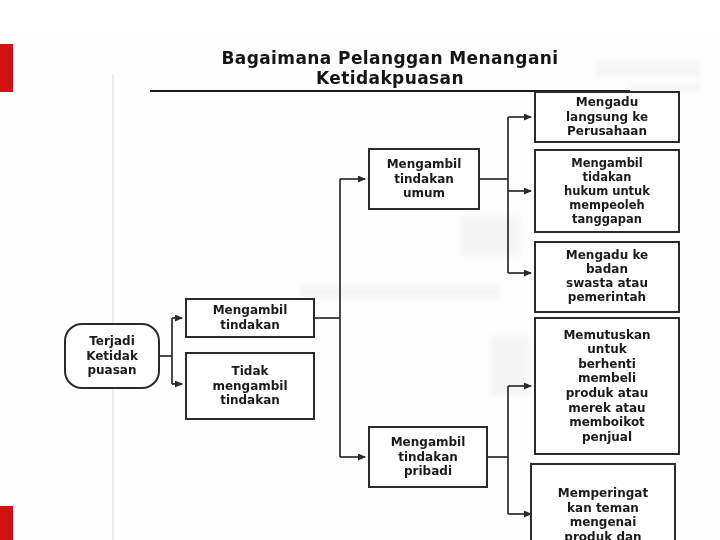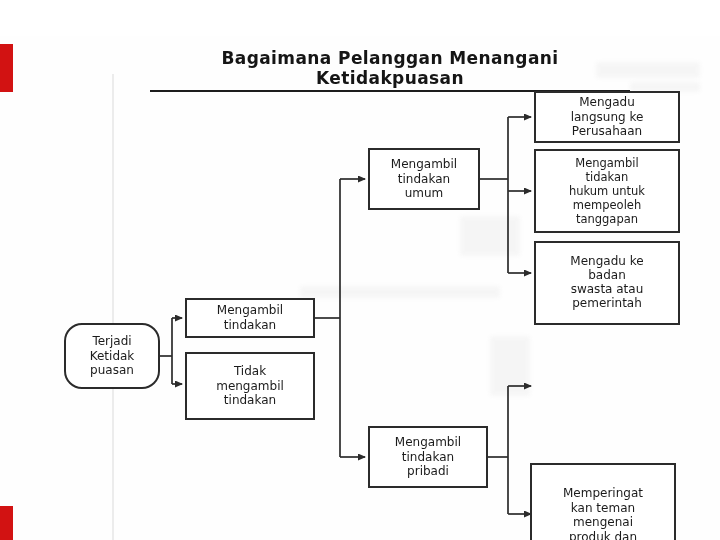--- a/index.html
+++ b/index.html
@@ -80,34 +80,34 @@
   
   .node {
     position: absolute;
     box-sizing: border-box;
     border: 2px solid #2b2b2b;
     background: #ffffff;
     display: flex;
     align-items: center;
     justify-content: center;
     text-align: center;
-    font-weight: normal;
+    font-weight: bold;
     font-size: 12px;
     line-height: 1.22;
     white-space: pre-line;
     padding: 2px 3px;
   }
   .node.root            { left: 64px;  top: 287px; width: 96px;  height: 66px; border-radius: 18px; }
   .node.take-action     { left: 185px; top: 262px; width: 130px; height: 40px; }
   .node.no-action       { left: 185px; top: 316px; width: 130px; height: 68px; }
   .node.public-action   { left: 368px; top: 112px; width: 112px; height: 62px; }
   .node.private-action  { left: 368px; top: 390px; width: 120px; height: 62px; }
   .node.complain-company{ left: 534px; top: 55px;  width: 146px; height: 52px; }
   .node.legal-action    { left: 534px; top: 113px; width: 146px; height: 84px; font-size: 11.5px; }
-  .node.complain-agency { left: 534px; top: 205px; width: 146px; height: 84px; line-height: 1.15; }
+  .node.complain-agency { left: 534px; top: 205px; width: 146px; height: 72px; line-height: 1.15; }
   .node.stop-buying     { left: 534px; top: 281px; width: 146px; height: 138px; }
   .node.warn-friends    { left: 530px; top: 427px; width: 146px; height: 119px; }
 </style>
 </head>
 <body>
 
 <div id="slide">
 
   <div class="red-strip top"></div>
   <div class="red-strip bottom"></div>
@@ -172,19 +172,27 @@
 Perusahaan</div>
   <div class="node legal-action">Mengambil
 tidakan
 hukum untuk
 mempeoleh
 tanggapan</div>
   <div class="node complain-agency">Mengadu ke
 badan
 swasta atau
 pemerintah</div>
+  <div class="node stop-buying">Memutuskan
+untuk
+berhenti
+membeli
+produk atau
+merek atau
+memboikot
+penjual</div>
   <div class="node warn-friends">Memperingat
 kan teman
 mengenai
 produk dan
 atau penjual</div>
 
 </div>
 
 </body></html>

